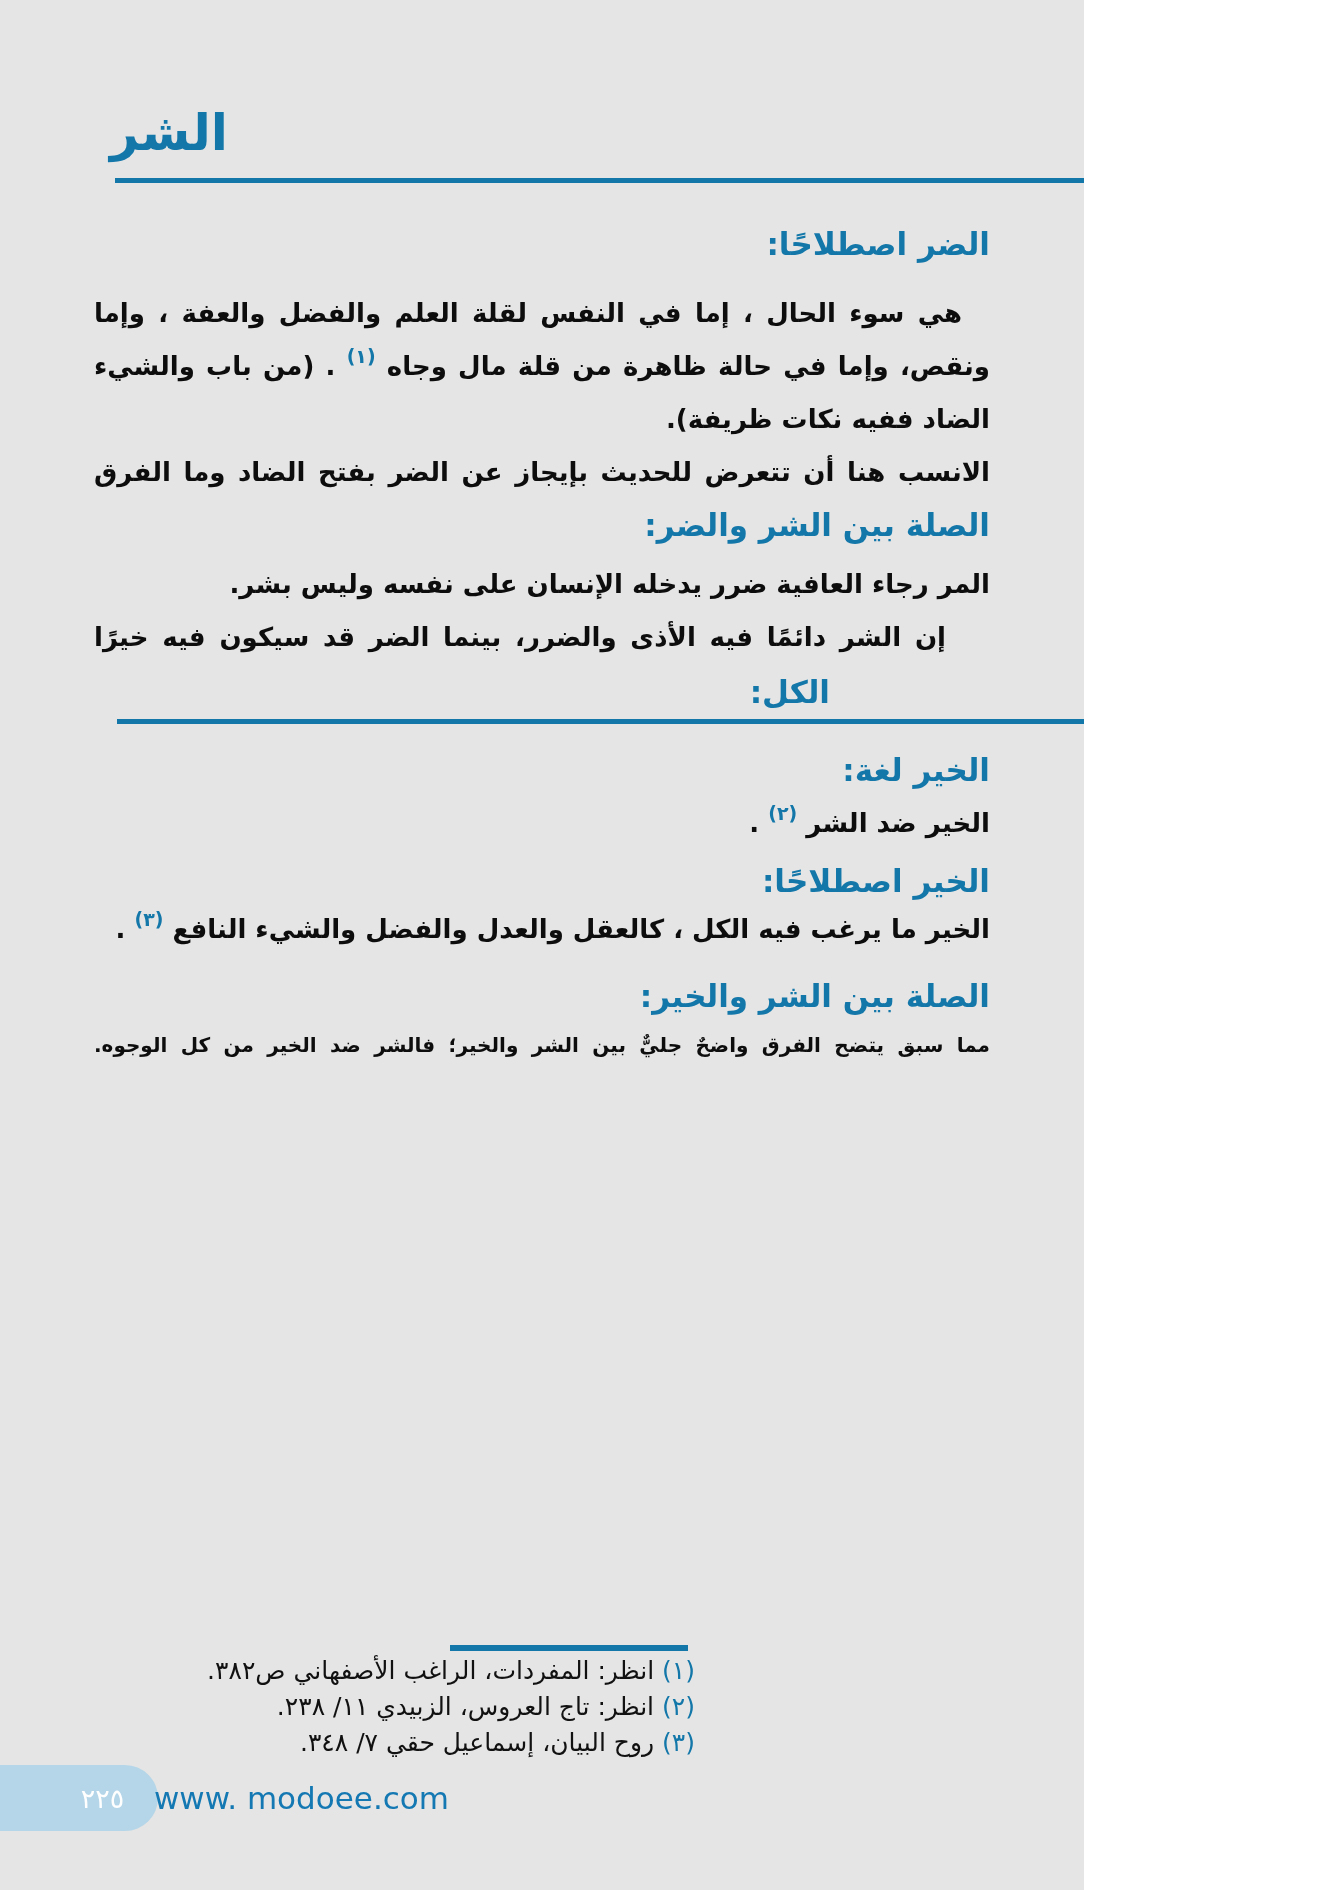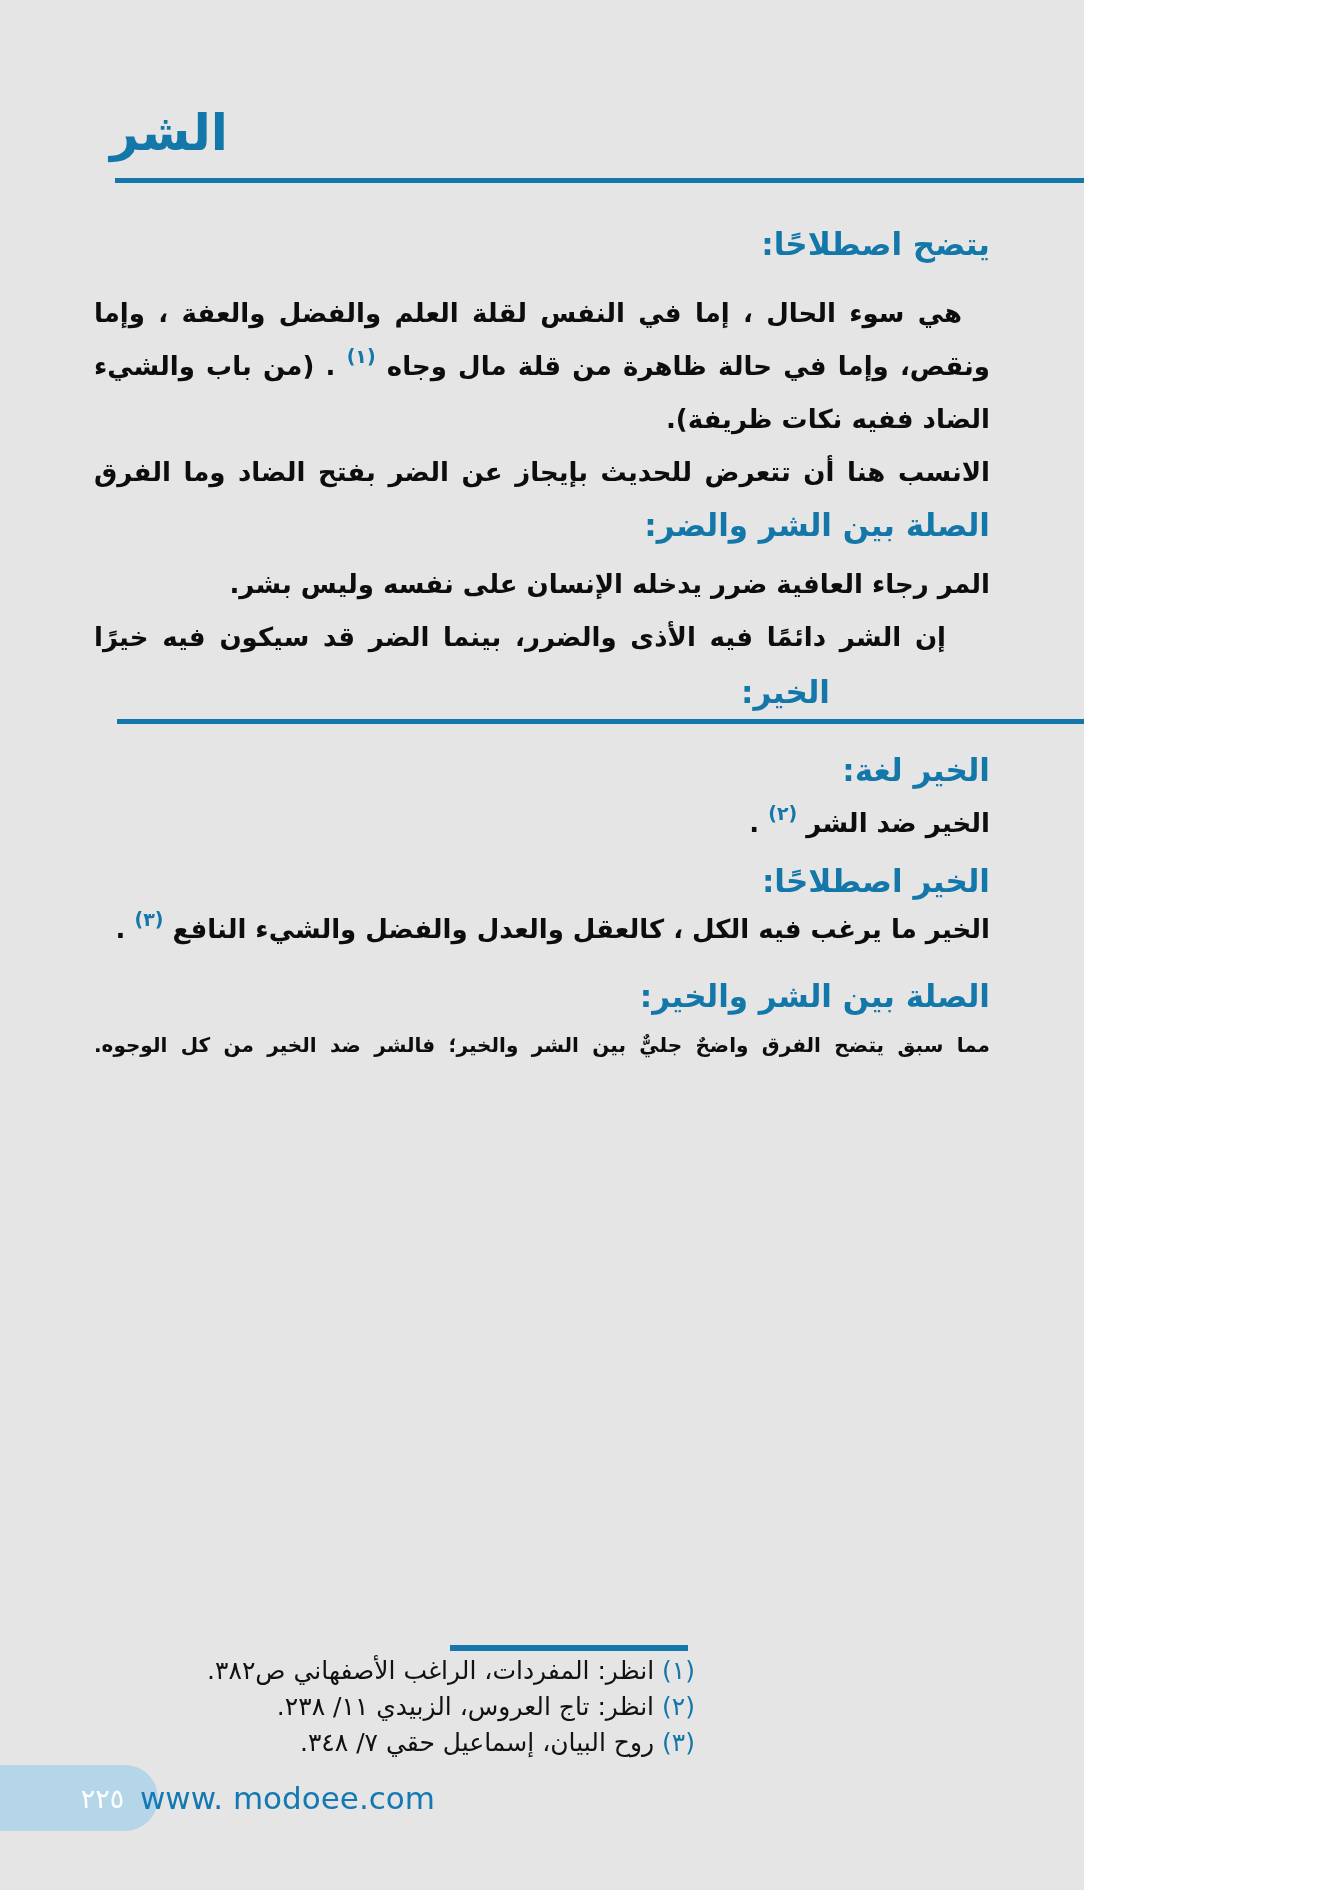--- a/index.html
+++ b/index.html
@@ -81,53 +81,53 @@
   .page-pill{
     position:absolute;left:0;top:1765px;width:118px;height:66px;
     background:#b5d6e8;border-radius:0 34px 34px 0;
     display:flex;align-items:center;justify-content:center;padding-left:40px;
   }
   .page-num{
     color:#ffffff;font-size:27px;letter-spacing:7px;
     padding-left:7px;direction:rtl;
   }
   .website{
-    position:absolute;left:140px;top:1780px;
+    position:absolute;left:154px;top:1780px;
     color:#1478b2;font-size:31px;font-weight:500;
     font-family:"DejaVu Sans", sans-serif;
   }
 </style>
 </head>
 <body>
 
 <div class="page">
 
   <div class="header-word">الشر</div>
   <div class="top-rule"></div>
 
-  <div class="h-blue" style="top:222px;">يتضح اصطلاحًا:</div>
+  <div class="h-blue" style="top:222px;">الضر اصطلاحًا:</div>
 
   <div class="body-block" style="top:287px;">
     <div class="bline indent1">هي سوء الحال ، إما في النفس لقلة العلم والفضل والعفة ، وإما في البدن لعدم جارحة</div>
     <div class="bline"><span>ونقص، وإما في حالة ظاهرة من قلة مال وجاه </span><span class="fnref">(١)</span><span> . (من باب والشيء بالشيء يذكر. أرى من</span></div>
     <div class="bline lastline">الضاد ففيه نكات ظريفة).</div>
     <div class="bline">الانسب هنا أن تتعرض للحديث بإيجاز عن الضر بفتح الضاد وما الفرق بينه وبين الضر بضم</div>
   </div>
 
   <div class="h-blue" style="top:503px;">الصلة بين الشر والضر:</div>
 
   <div class="body-block" style="top:558px;">
     <div class="bline lastline">المر رجاء العافية ضرر يدخله الإنسان على نفسه وليس بشر.</div>
     <div class="bline indent2">إن الشر دائمًا فيه الأذى والضرر، بينما الضر قد سيكون فيه خيرًا أحيانًا ، فشرب الدواء</div>
   </div>
 
   <div class="sec4-box">
     <span>٤</span>
   </div>
-  <div class="sec4-label">الخير:</div>
+  <div class="sec4-label">الكل:</div>
   <div class="sec4-rule"></div>
 
   <div class="h-blue" style="top:748px;">الخير لغة:</div>
 
   <div class="single-line" style="top:798px;"><span>الخير ضد الشر </span><span class="fnref">(٢)</span><span> .</span></div>
 
   <div class="h-blue" style="top:859px;">الخير اصطلاحًا:</div>
 
   <div class="single-line" style="top:904px;"><span>الخير ما يرغب فيه الكل ، كالعقل والعدل والفضل والشيء النافع </span><span class="fnref">(٣)</span><span> .</span></div>
 

